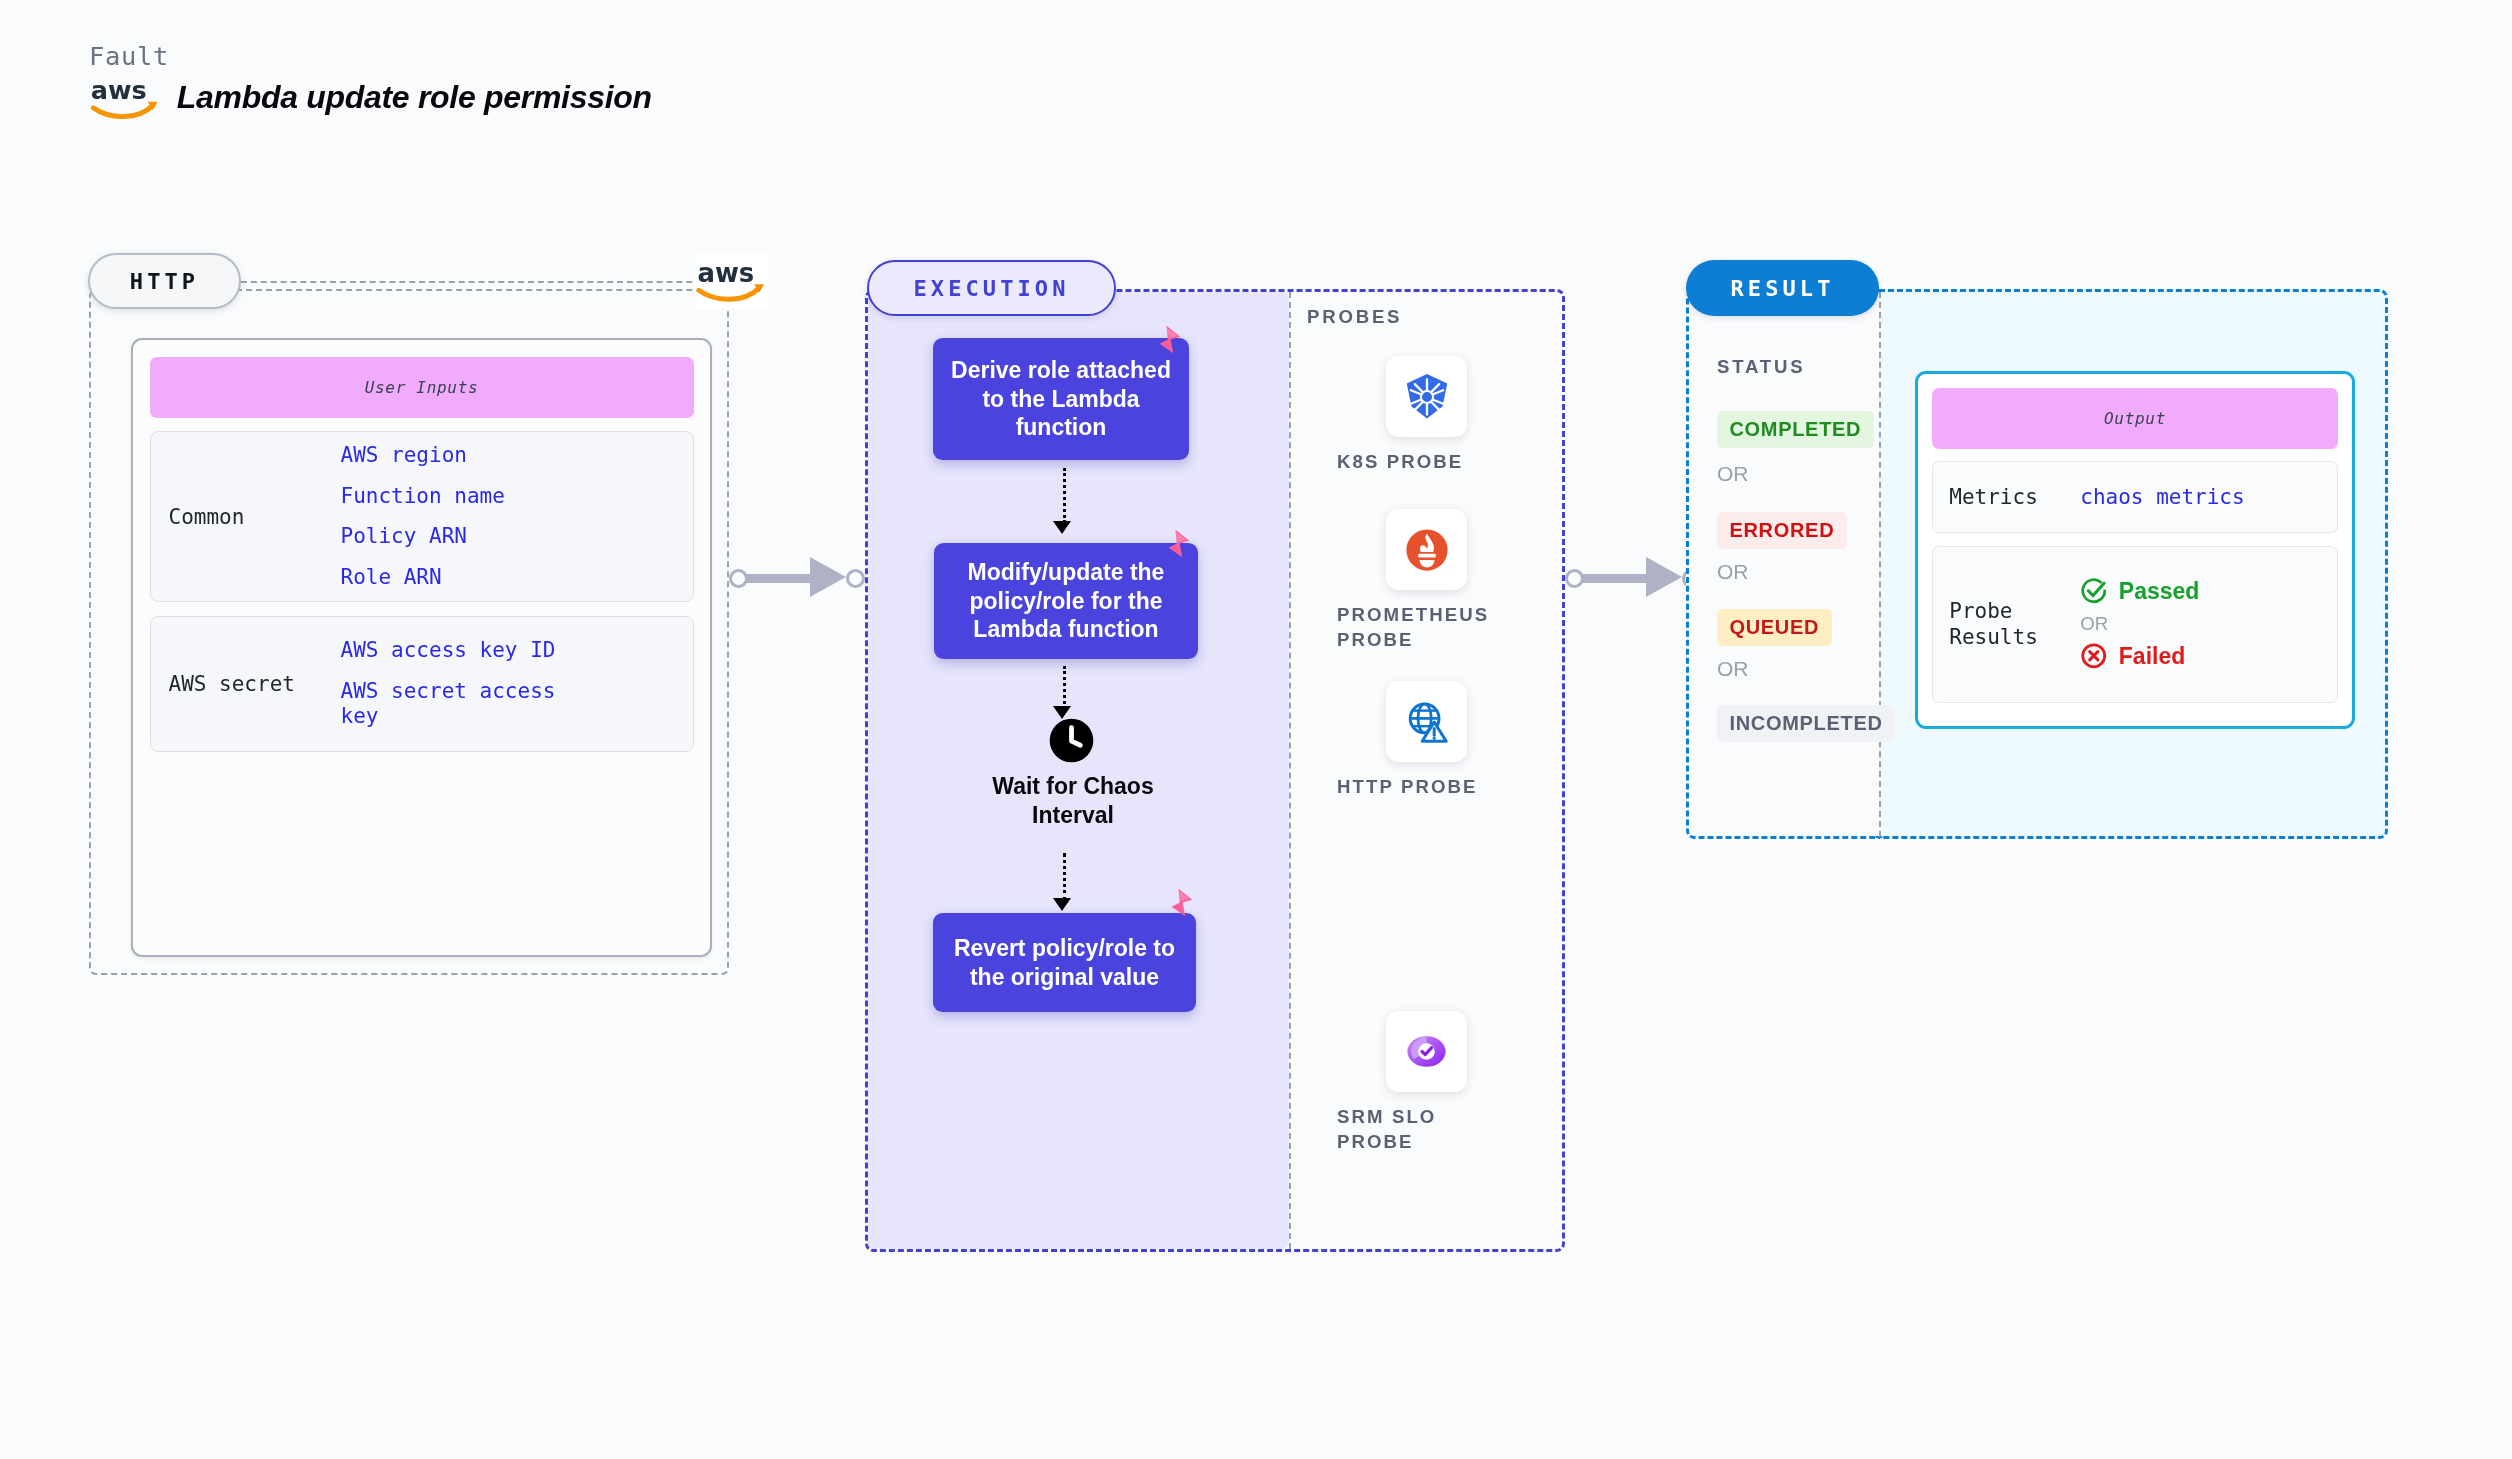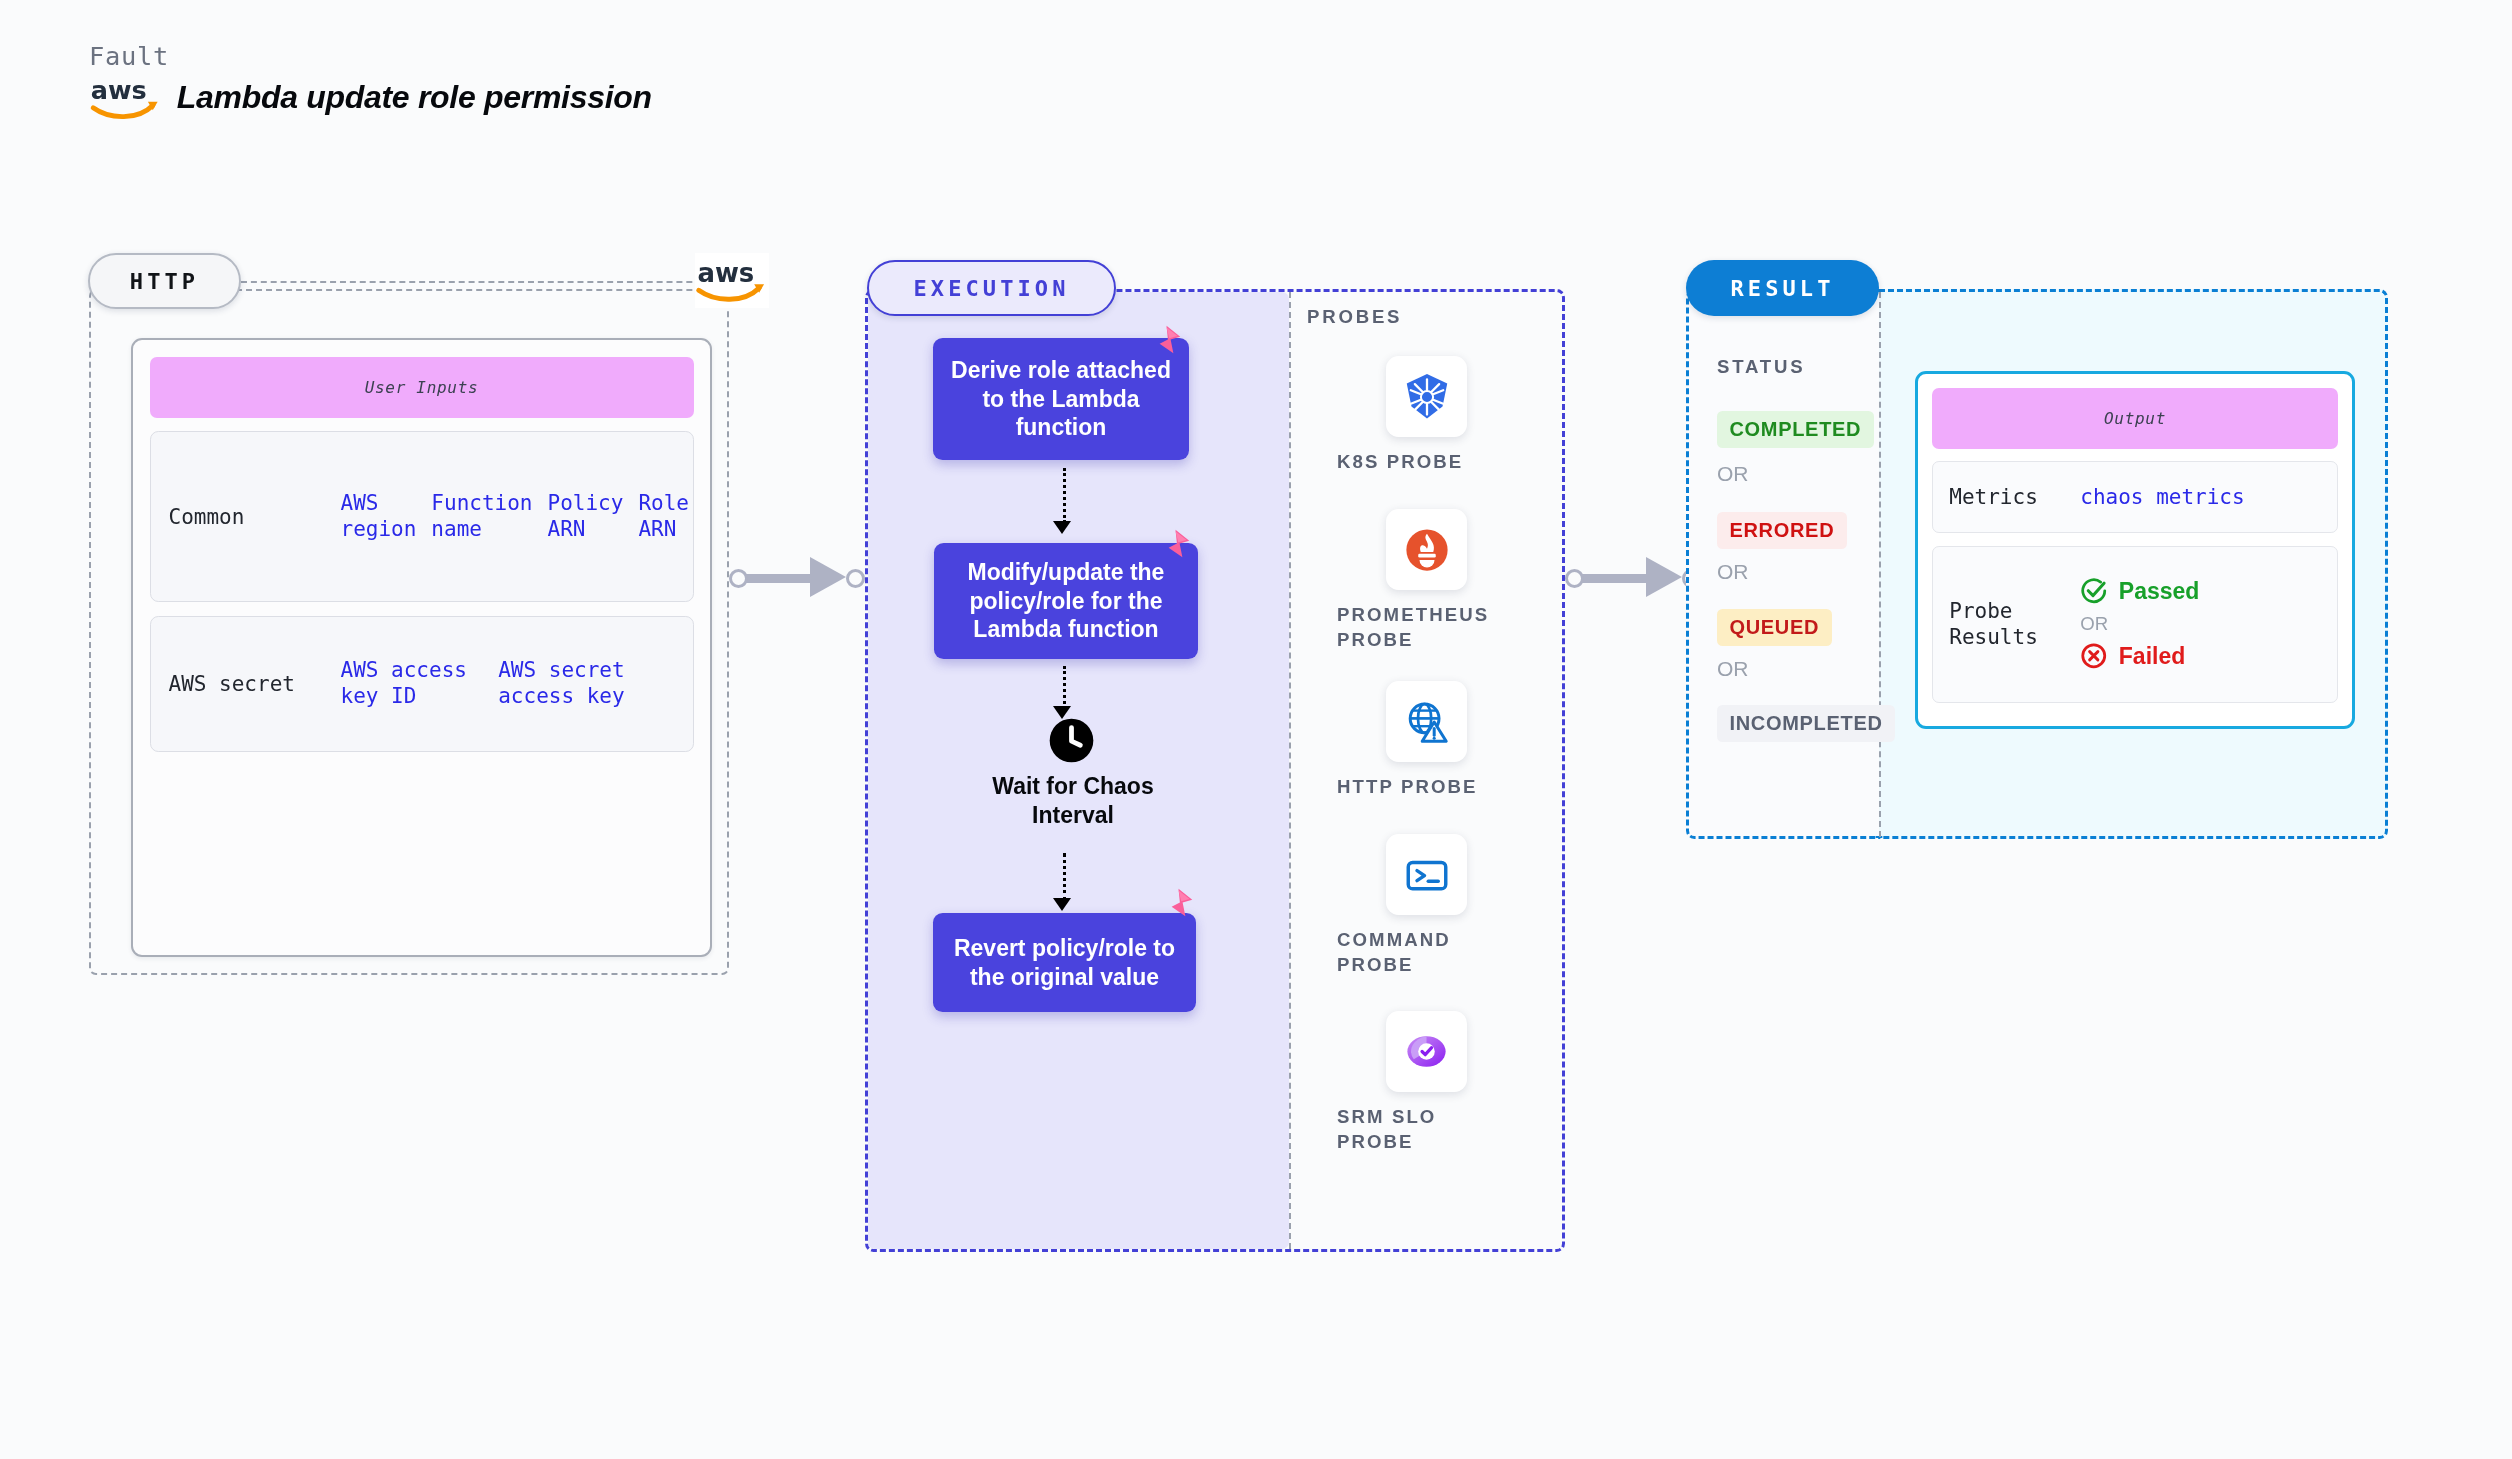--- a/index.html
+++ b/index.html
@@ -70,21 +70,21 @@
   }
   .kv-card {
     margin-top: 13.8px; background: #f6f7fa; border: 1.4px solid #dcdee5;
     border-radius: 8.3px; display: flex; align-items: center;
     padding: 15px 18px;
   }
   .kv-key {
     font-family: "DejaVu Sans Mono", monospace; font-size: 21px;
     color: #22262e; width: 172px; flex: none;
   }
-  .kv-vals { display: flex; gap: 15px; }
+  .kv-vals { display: flex; flex-direction: column; gap: 15px; }
   .kv-val {
     font-family: "DejaVu Sans Mono", monospace; font-size: 21px;
     color: #2a29e8; line-height: 1.22;
   }
 
   
   #exec-area { left: 865px; top: 289px; width: 700px; height: 963px; }
   #exec-area .sect-body { border: 3.4px dashed #4340d6; border-radius: 8.3px; }
   #exec-fill {
     position: absolute; left: 868px; top: 292px; width: 421px; height: 957px;
@@ -353,30 +353,20 @@
         <line x1="16" y1="21" x2="56" y2="21" stroke="#0f74d0" stroke-width="4"></line>
         <line x1="16" y1="47" x2="56" y2="47" stroke="#0f74d0" stroke-width="4"></line>
         <path d="M52 40 L72 72 L32 72 Z" fill="#fff" stroke="#0f74d0" stroke-width="5" stroke-linejoin="round"></path>
         <line x1="52" y1="51" x2="52" y2="62" stroke="#0f74d0" stroke-width="5" stroke-linecap="round"></line>
         <circle cx="52" cy="67" r="2.6" fill="#0f74d0"></circle>
       </svg>
     </div>
     <div class="probe-label">HTTP PROBE</div>
   </div>
 
-  <div class="probe-item" style="left:1337px; top:834px;">
-    <div class="probe-tile">
-      <svg viewBox="0 0 80 80" width="50" height="50">
-        <rect x="10" y="20" width="60" height="42" rx="7" fill="none" stroke="#0f74d0" stroke-width="5.5"></rect>
-        <path d="M24 33 L36 41 L24 49" fill="none" stroke="#0f74d0" stroke-width="5.5" stroke-linecap="round" stroke-linejoin="round"></path>
-        <line x1="42" y1="50" x2="58" y2="50" stroke="#0f74d0" stroke-width="5.5" stroke-linecap="round"></line>
-      </svg>
-    </div>
-    <div class="probe-label">COMMAND PROBE</div>
-  </div>
 
   <div class="probe-item" style="left:1337px; top:1011px;">
     <div class="probe-tile">
       <svg viewBox="0 0 80 80" width="51" height="51">
         <defs>
           <linearGradient id="srmgrad" x1="0" y1="0" x2="1" y2="1">
             <stop offset="0%" stop-color="#c98cf5"></stop>
               <stop offset="100%" stop-color="#8b1ef0"></stop>
           </linearGradient>
         </defs>

